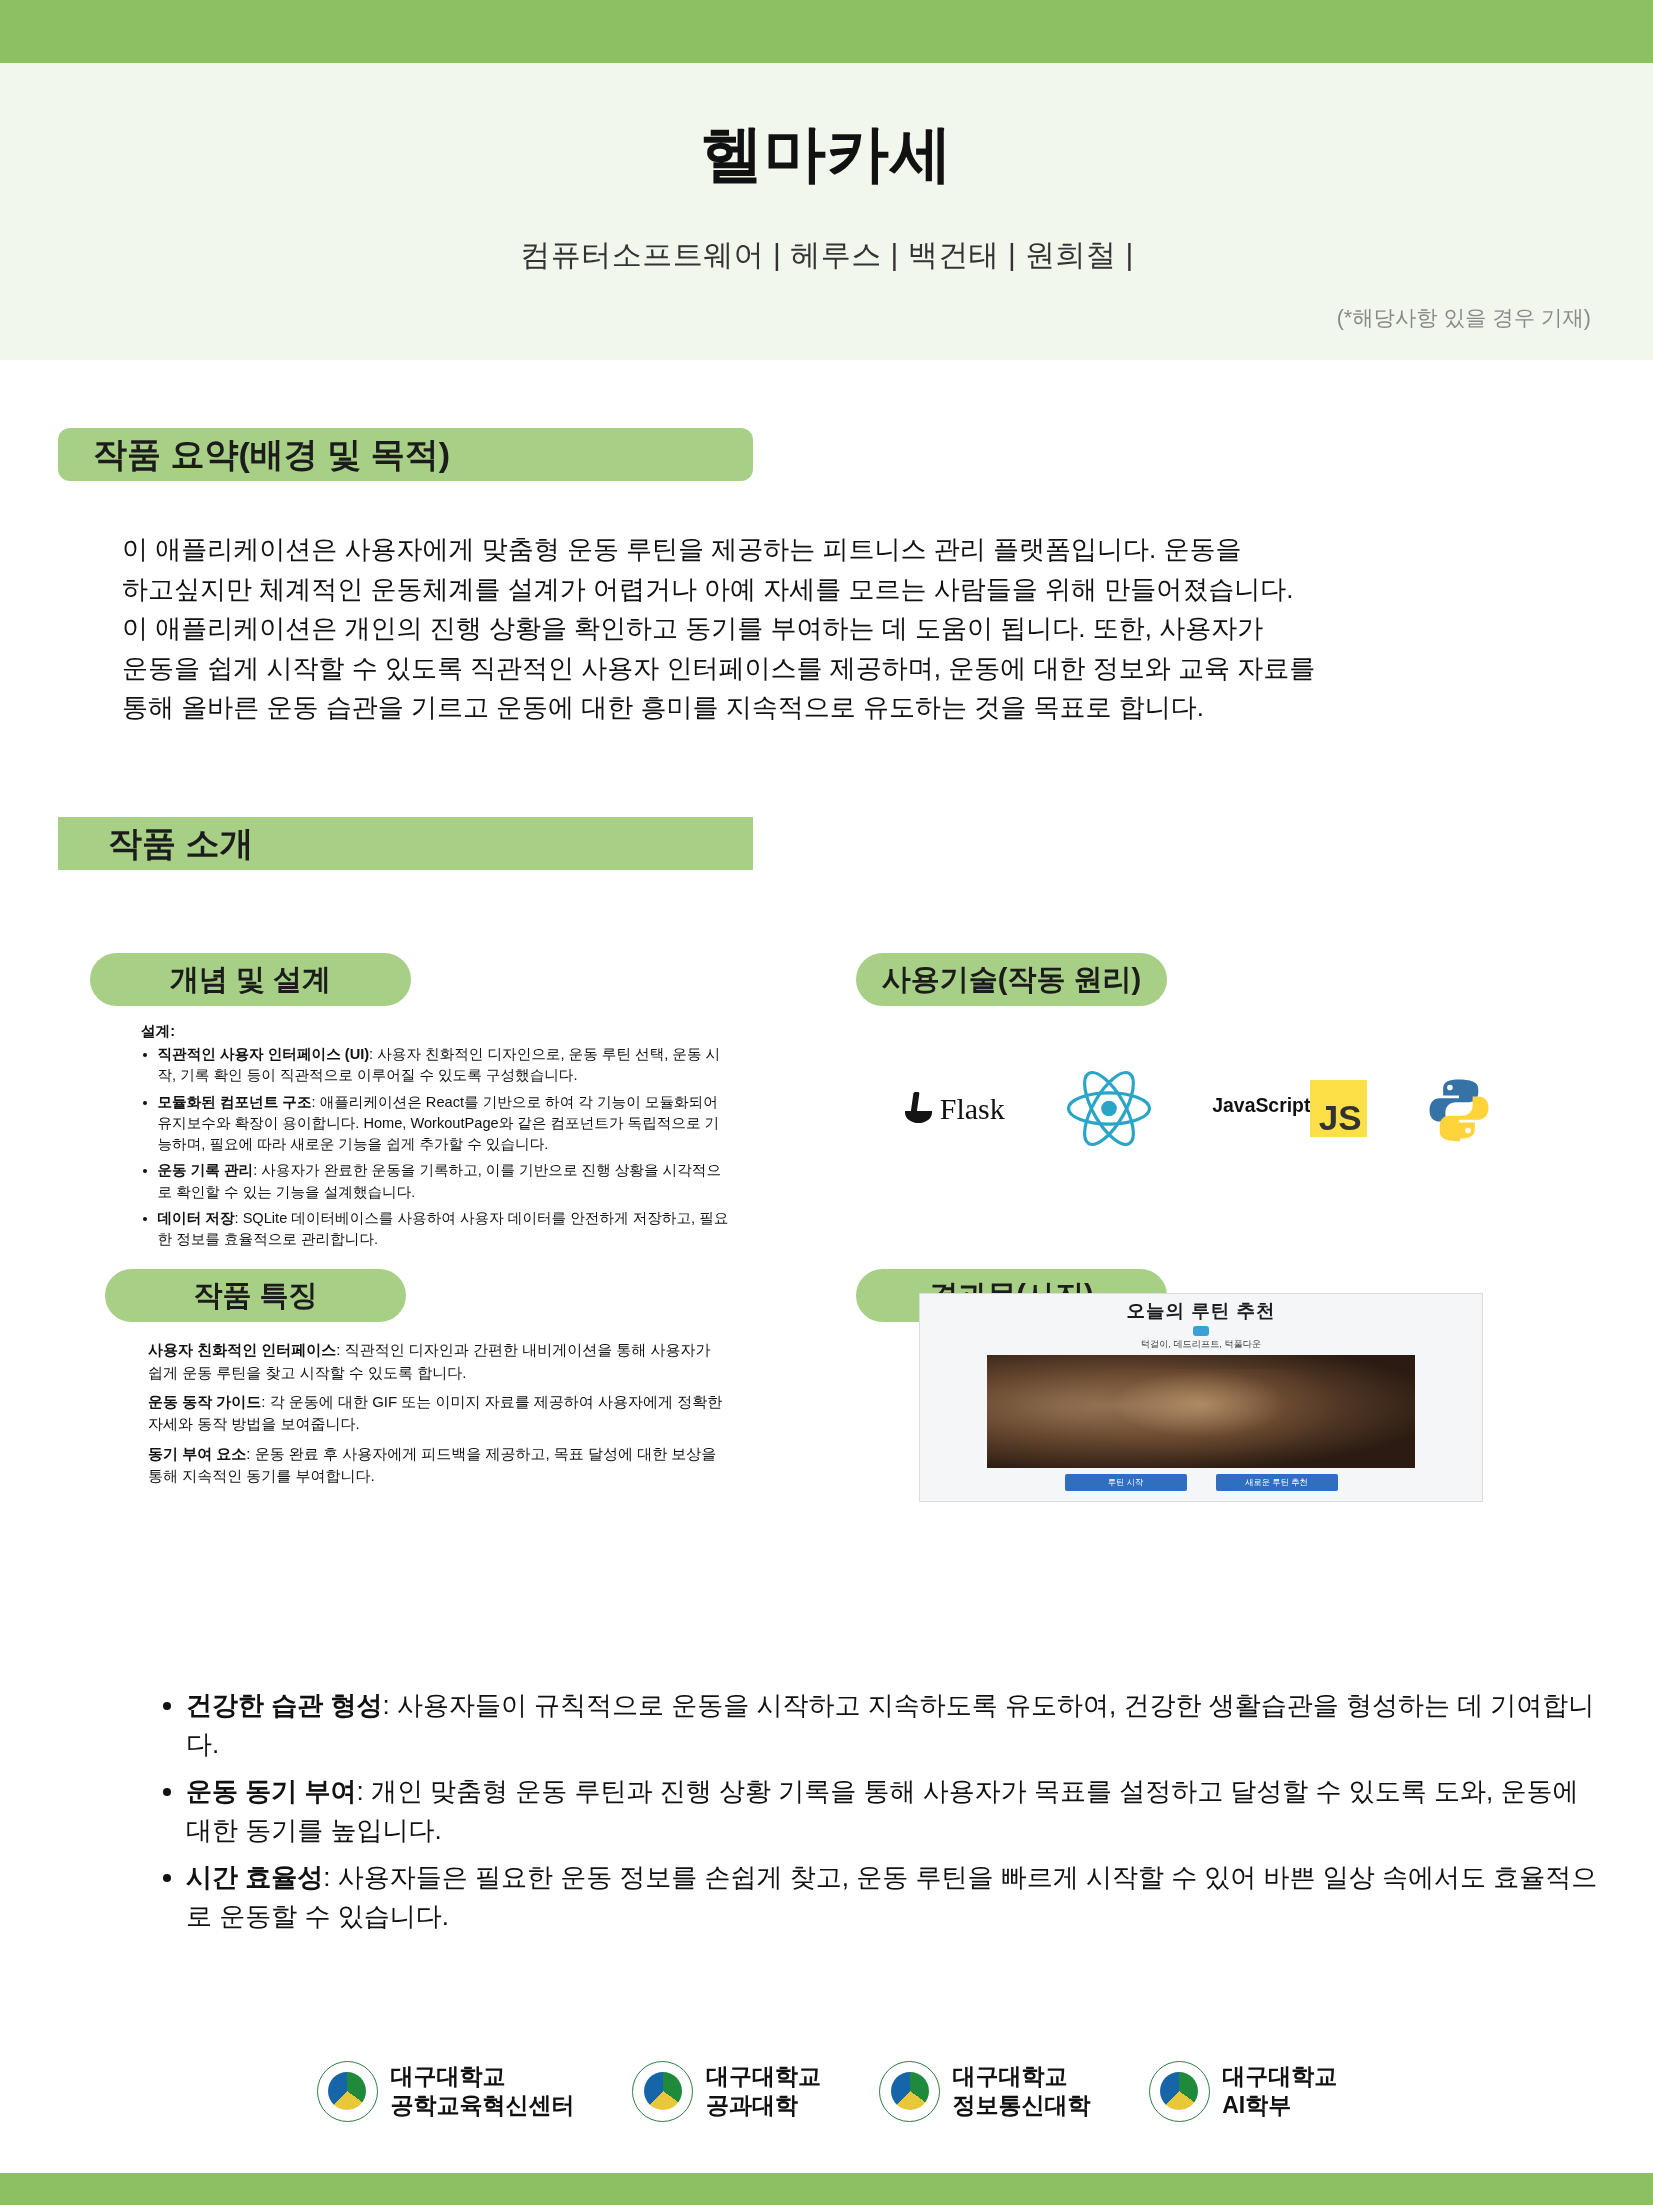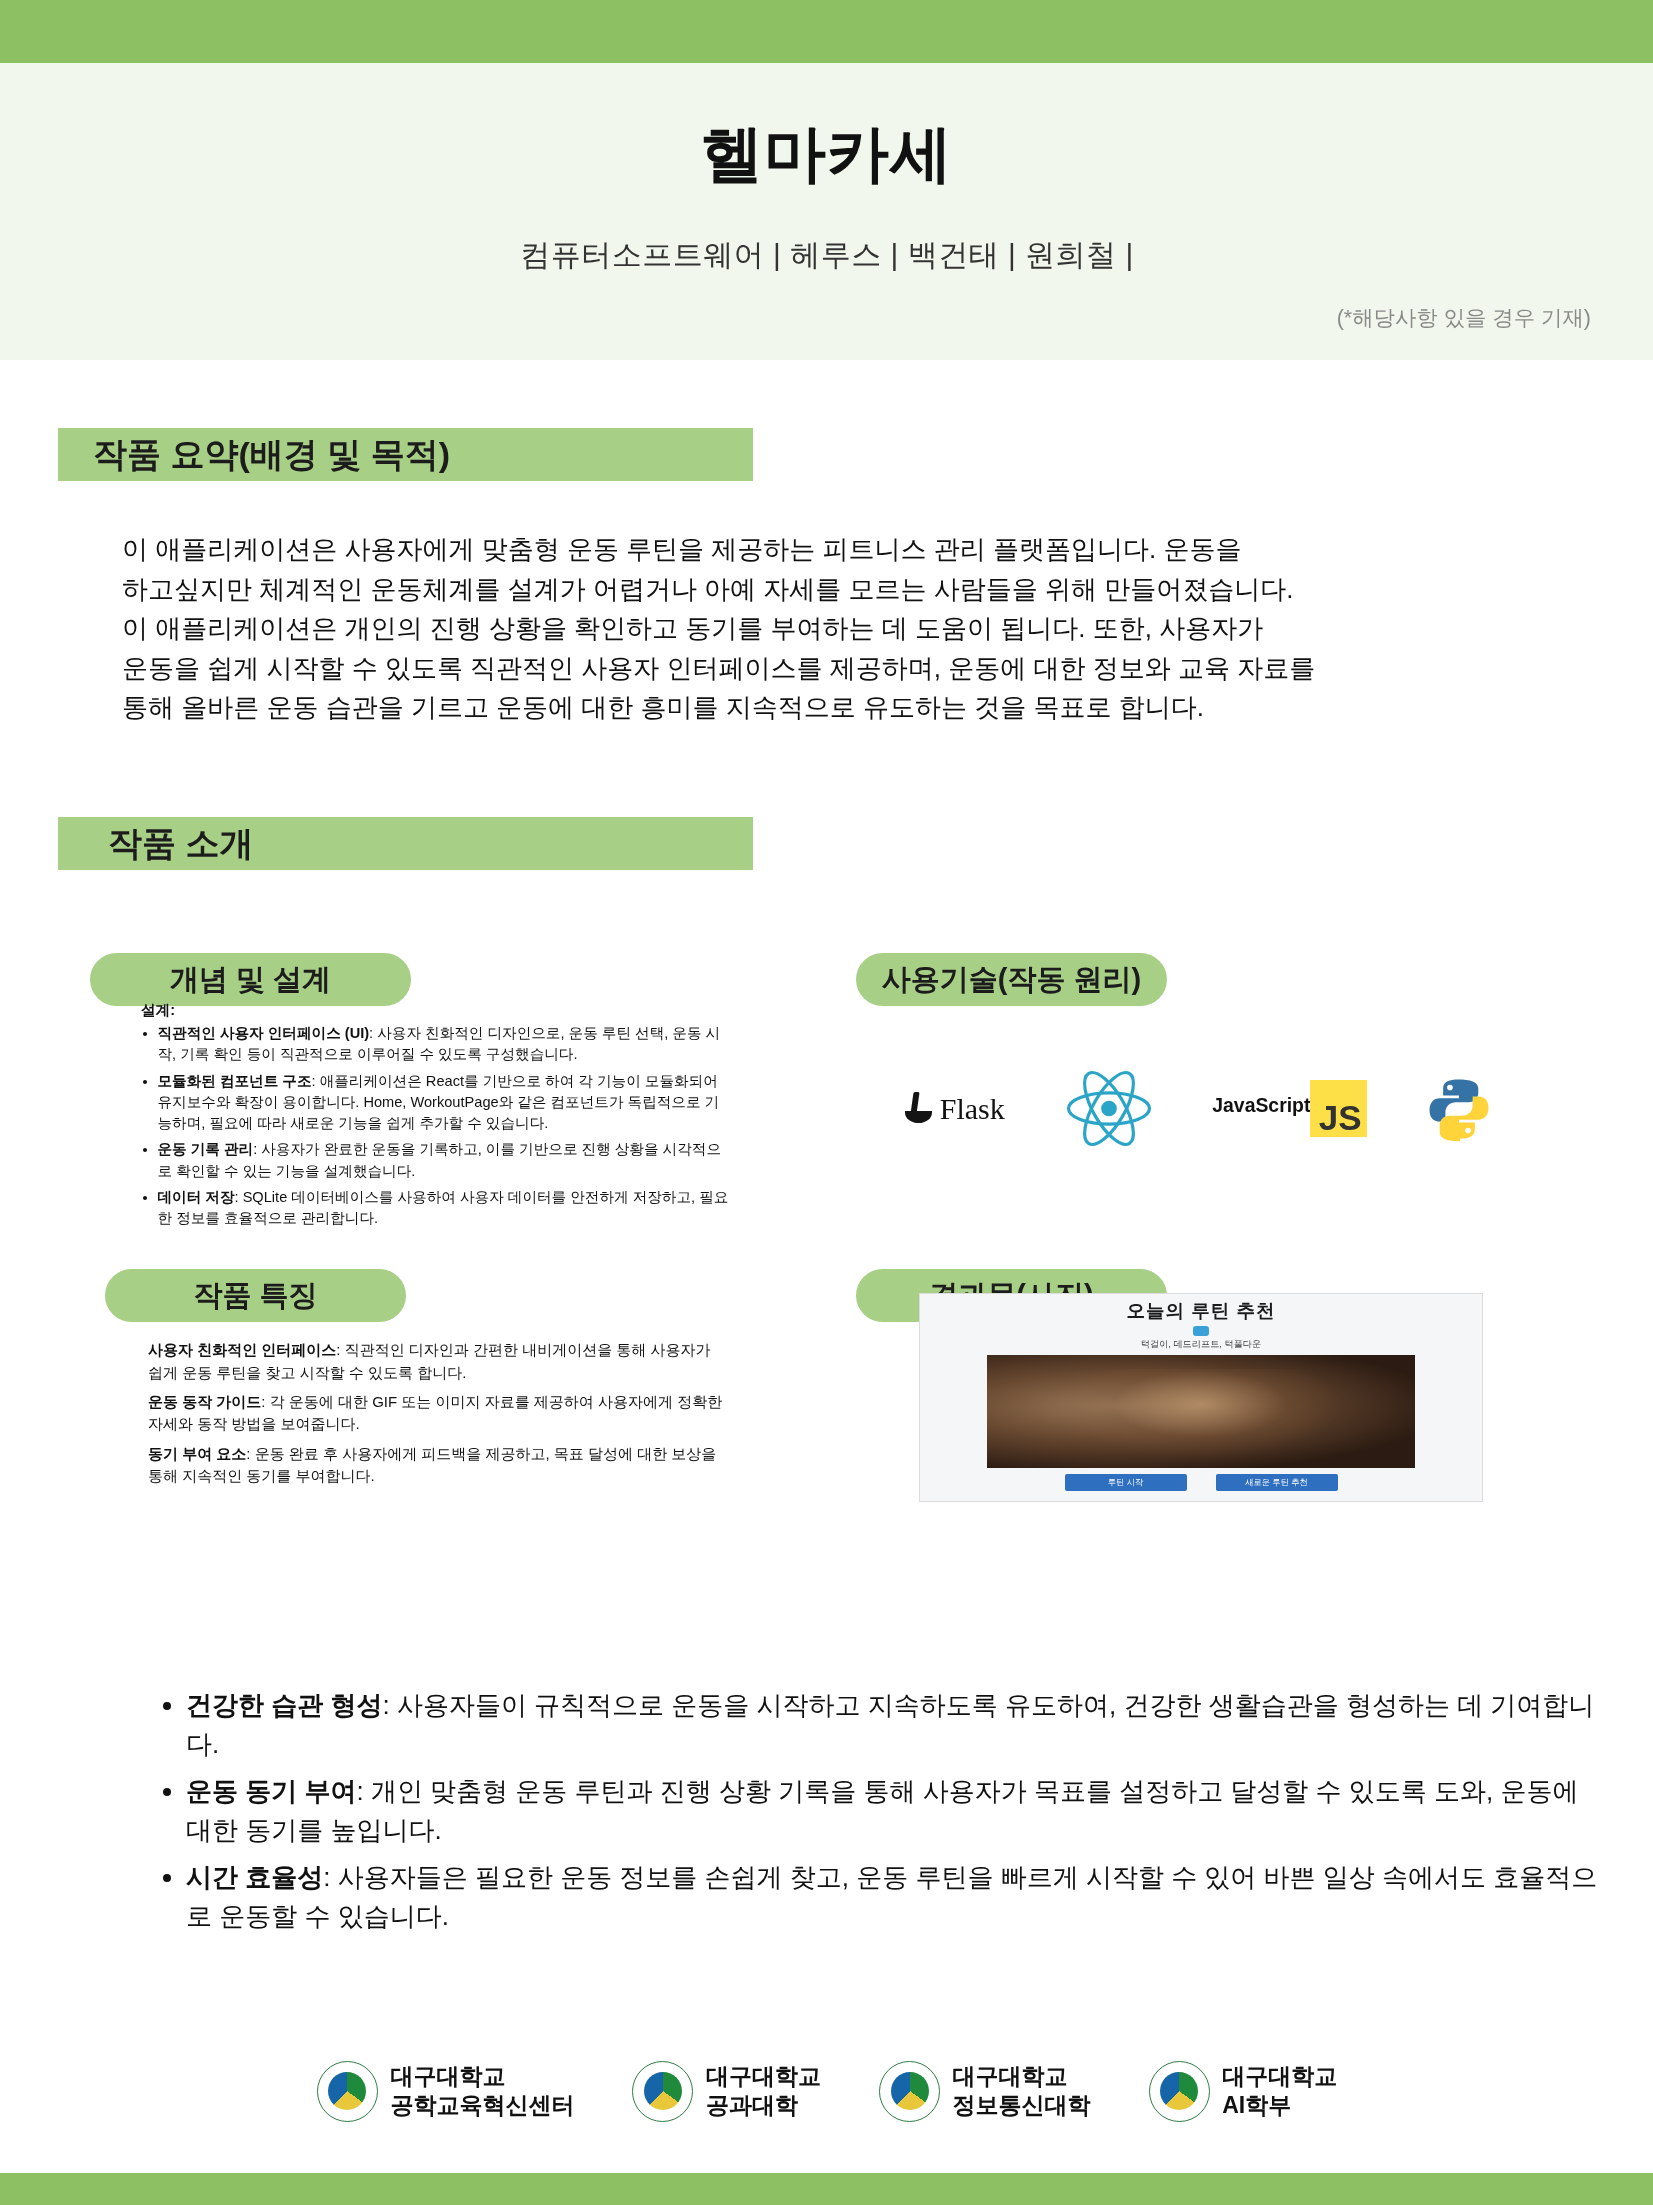--- a/index.html
+++ b/index.html
@@ -81,20 +81,21 @@
     border-radius: 6.8px;
     box-sizing: border-box;
     background: #ffffff;
   }
   
   #sec-summary-pill {
     left: 58px; top: 428px;
     width: 695px; height: 53px;
     padding-left: 35px;
     font-size: 34px;
+    border-radius: 12px;
   }
   #sec-summary-box {
     left: 88px; top: 455px;
     width: 1507px; height: 299px;
     z-index: -1;
   }
   #summary-text {
     position: absolute;
     left: 122px; top: 530px;
     width: 1439px;
@@ -117,21 +118,21 @@
     justify-content: center;
     font-size: 29px;
   }
   #box-concept {
     left: 119px; top: 980px;
     width: 627px; height: 248px;
     z-index: -1;
   }
   #concept-body {
     position: absolute;
-    left: 141px; top: 1000px;
+    left: 141px; top: 1021px;
     width: 588px;
     font-size: 14.6px;
     line-height: 1.46;
     color: #111111;
   }
   #concept-body .lead {
     font-weight: bold;
     margin-bottom: 1.9px;
   }
   #concept-body ul {

